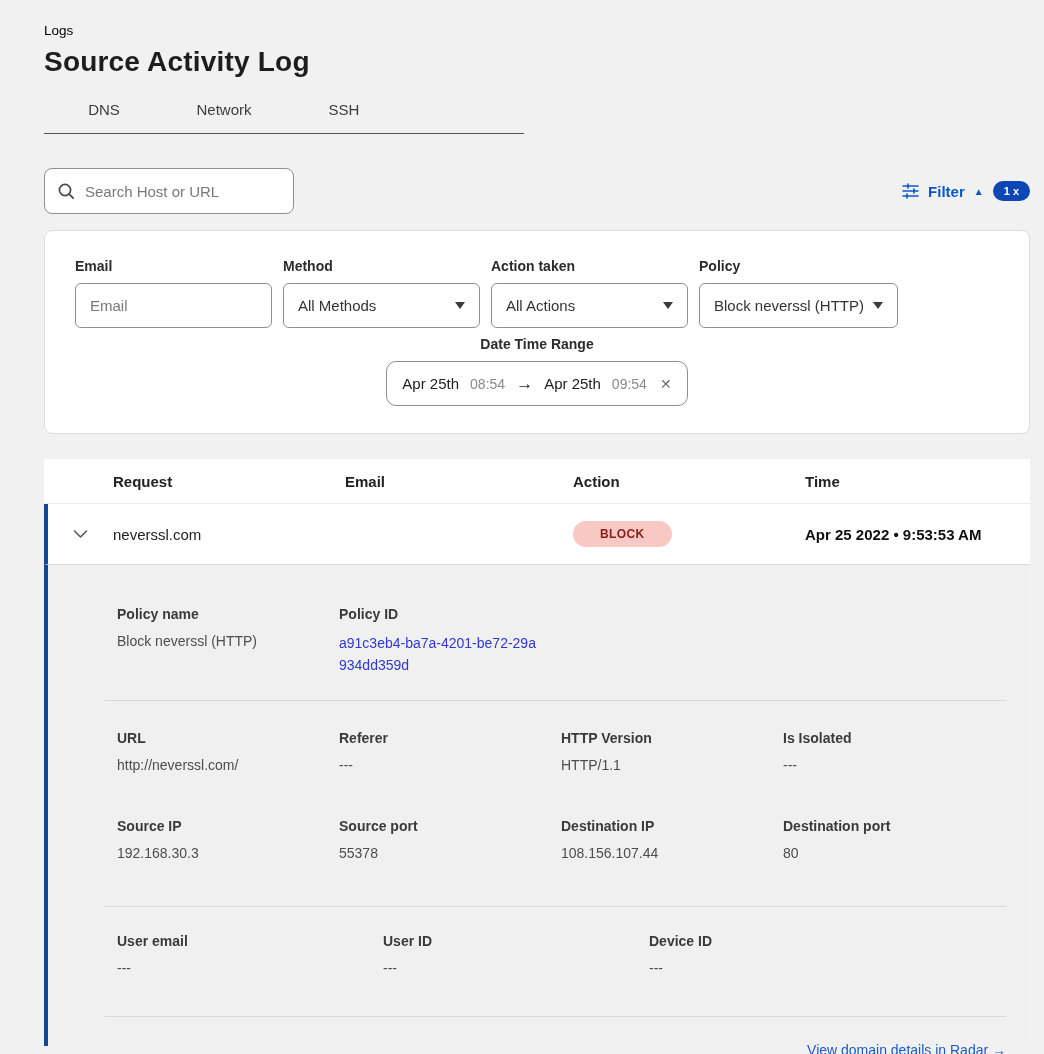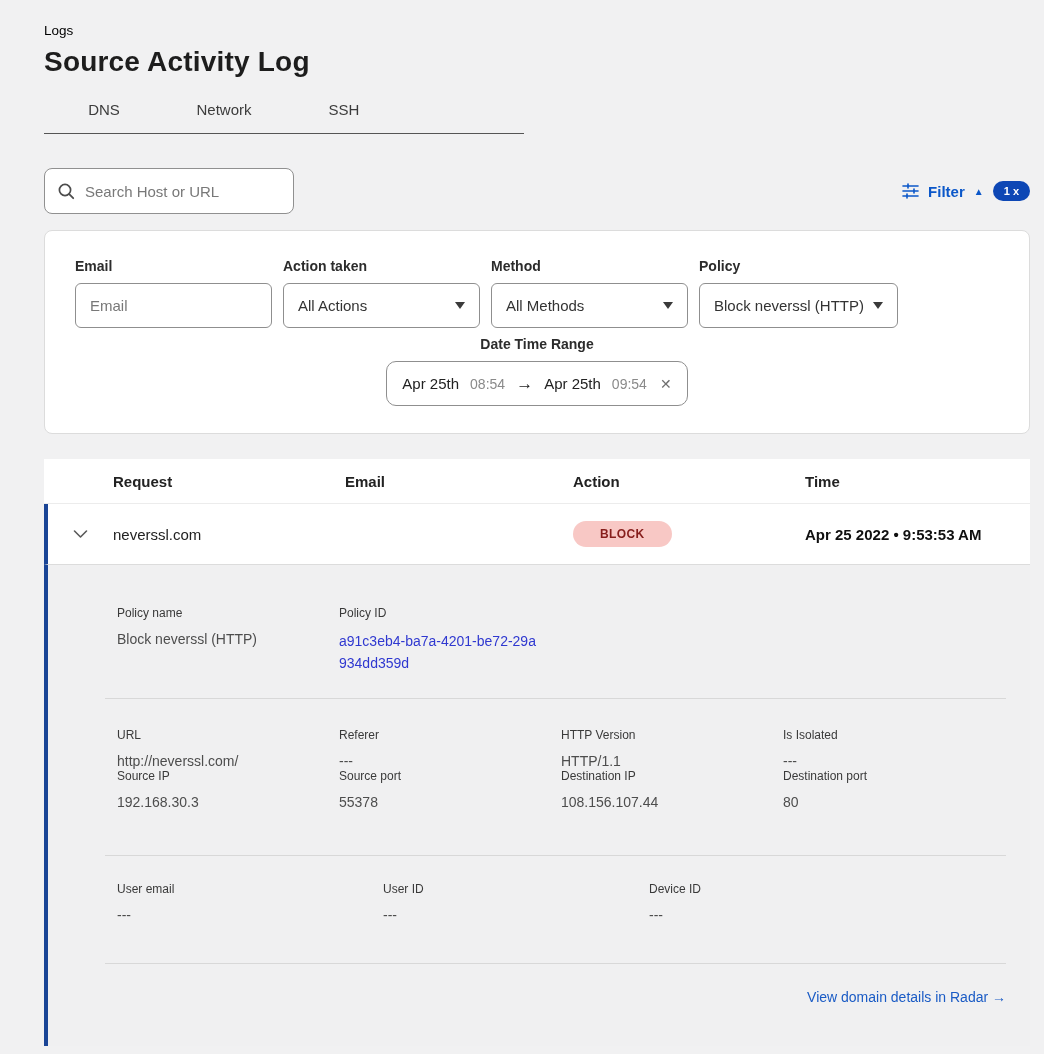--- a/index.html
+++ b/index.html
@@ -53,30 +53,30 @@
   .table-card { margin-top:25px; background:#fff; }
   .table-head { display:grid; grid-template-columns:69px 232px 228px 232px 1fr; align-items:center; height:45px; font-size:15px; font-weight:700; color:#222; border-bottom:1px solid #ececec; }
   .log-row { display:grid; grid-template-columns:65px 232px 228px 232px 1fr; align-items:center; height:60px; border-left:4px solid #1a4596; background:#fff; cursor:pointer; }
   .chev-cell { display:flex; justify-content:center; }
   .req-cell { font-size:15px; color:#222; }
   .block-badge { display:inline-block; background:#f8c8c5; color:#871e1c; font-size:12px; font-weight:700; letter-spacing:.4px; padding:6px 27px; border-radius:999px; }
   .time-cell { font-size:15px; font-weight:600; color:#101010; }
 
   
   .details { border-left:4px solid #1a4596; border-top:1px solid #dcdcdc; background:#f0f0f1; height:482px; padding:41px 24px 0 69px; }
-  .d-label { font-size:12px; font-weight:400; color:#3a3a3a; margin-bottom:11px; }
+  .d-label { font-size:14px; font-weight:700; color:#3a3a3a; margin-bottom:11px; }
   .d-value { font-size:14px; color:#4d4d4d; }
   .policy-grid { display:grid; grid-template-columns:222px 222px 1fr; }
   .policy-link { color:#2f38d0; max-width:200px; word-break:break-all; line-height:1.55; text-decoration:none; display:inline-block; font-size:14px; }
   .divider { height:1px; background:#d8d8d8; margin-left:-12px; }
   .sec { display:grid; grid-template-columns:222px 222px 222px 1fr; }
   .m-pol { margin-bottom:24px; }
   .div-1 { margin-top:12px; }
   .sec-1 { margin-top:29px; }
-  .sec-2 { }
+  .sec-2 { margin-top:45px; }
   .div-2 { margin-top:45px; }
   .sec-3 { margin-top:26px;gap:44px; }
   .div-3 { margin-top:40px; }
   .radar-row { text-align:right; margin-top:24px; }
   .radar-link { color:#1a5bc5; font-size:14px; text-decoration:none; cursor:pointer; }
 </style>
 </head>
 <body>
 
 <div class="content">
@@ -121,30 +121,30 @@
 
   <div class="filter-panel">
     <div class="filter-fields">
       <div class="field">
         <div class="field-label">Email</div>
         <div class="control">
           <input type="text" placeholder="Email" style="">
         </div>
       </div>
       <div class="field">
+        <div class="field-label">Method</div>
+        <div class="control select">
+          <span>All Methods</span>
+          <span class="caret-down"></span>
+        </div>
+      </div>
+      <div class="field">
         <div class="field-label">Action taken</div>
         <div class="control select">
           <span>All Actions</span>
-          <span class="caret-down"></span>
-        </div>
-      </div>
-      <div class="field">
-        <div class="field-label">Method</div>
-        <div class="control select">
-          <span>All Methods</span>
           <span class="caret-down"></span>
         </div>
       </div>
       <div class="field">
         <div class="field-label">Policy</div>
         <div class="control select">
           <span>Block neverssl (HTTP)</span>
           <span class="caret-down"></span>
         </div>
       </div>

